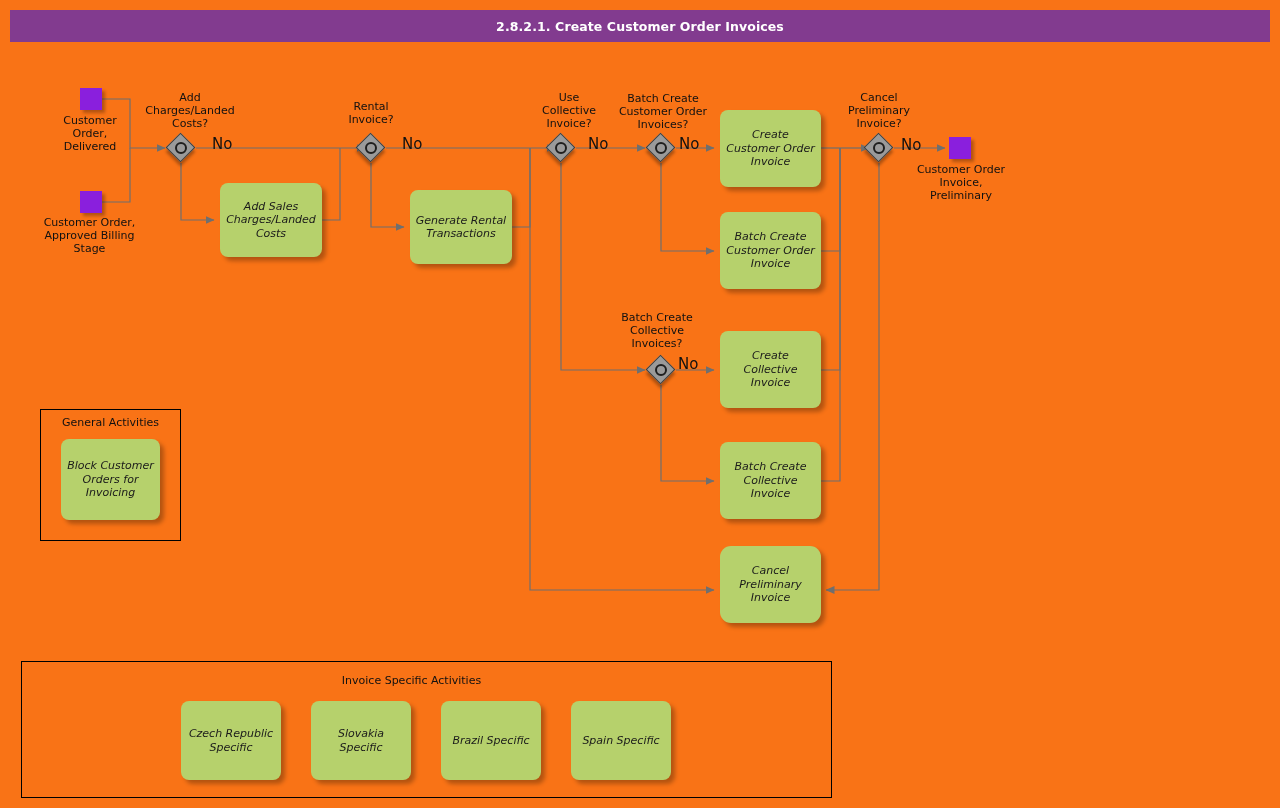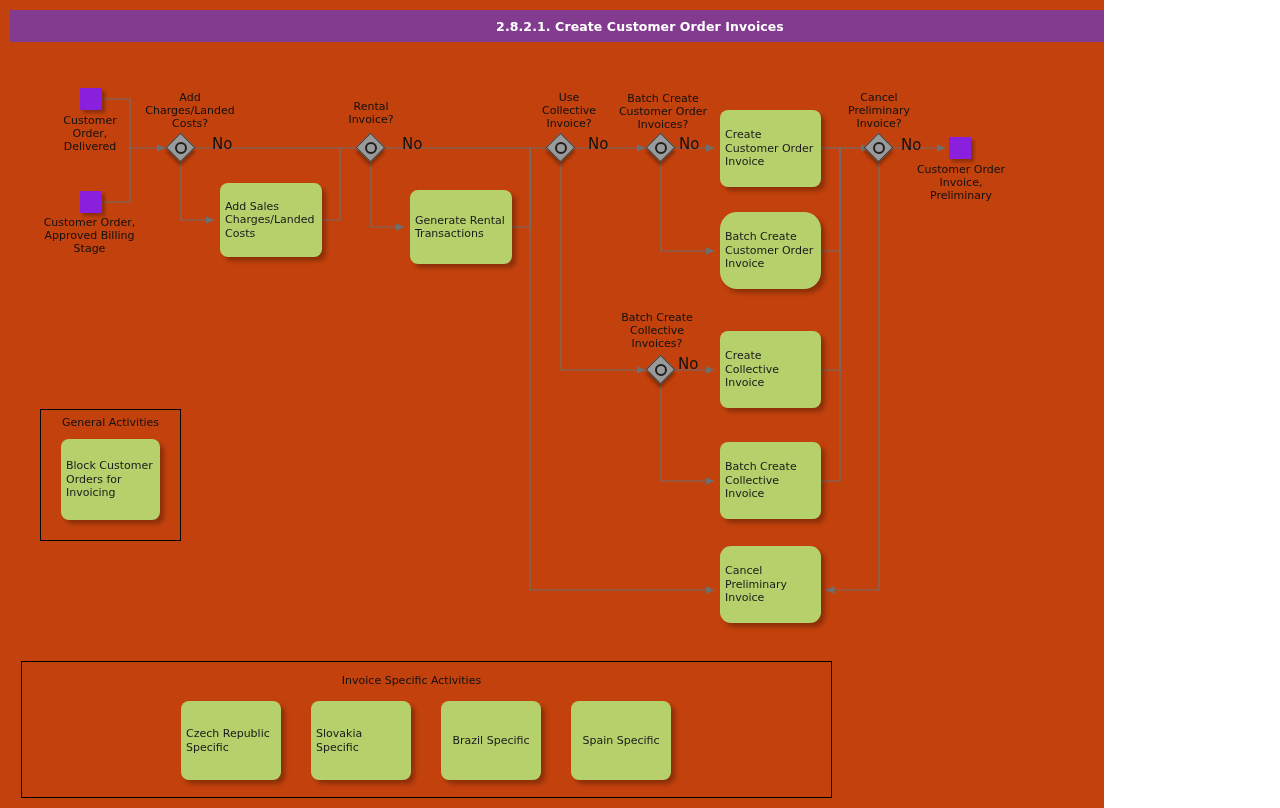--- a/index.html
+++ b/index.html
@@ -3,24 +3,24 @@
 <meta charset="utf-8">
 <style>
   html, body {
     margin: 0;
     padding: 0;
     background: #ffffff;
     font-family: "DejaVu Sans", sans-serif;
   }
   #canvas {
     position: relative;
-    width: 1104px;
+    width: 1280px;
     height: 808px;
     overflow: hidden;
-    background: #c2410c;
+    background: #f97316;
   }
 
   
   .titlebar {
     position: absolute;
     left: 10px;
     top: 10px;
     width: 1260px;
     height: 32px;
     background: #823b8f;
@@ -45,25 +45,27 @@
 
   
   .task {
     position: absolute;
     background: #b6d16c;
     border-radius: 8px;
     box-shadow: 4px 4px 4px rgba(0,0,0,0.28);
     display: flex;
     align-items: center;
     justify-content: center;
+    text-align: center;
     color: #1a1a1a;
     font-size: 11px;
     line-height: 13.5px;
     padding: 2px 5px;
     box-sizing: border-box;
+    font-style: italic;
   }
 
   
   .gateway {
     position: absolute;
     width: 30px;
     height: 30px;
   }
   .gateway .diamond {
     position: absolute;
@@ -255,21 +257,21 @@
 Charges/Landed
 Costs</div>
 
   <div class="task" style="left:410px; top:190px; width:102px; height:74px;">Generate Rental
 Transactions</div>
 
   <div class="task" style="left:720px; top:110px; width:101px; height:77px;">Create
 Customer Order
 Invoice</div>
 
-  <div class="task" style="left:720px; top:212px; width:101px; height:77px;border-radius:17px;">Batch Create
+  <div class="task" style="left:720px; top:212px; width:101px; height:77px;">Batch Create
 Customer
 Order Invoice</div>
 
   <div class="task" style="left:720px; top:331px; width:101px; height:77px;">Create
 Collective
 Invoice</div>
 
   <div class="task" style="left:720px; top:442px; width:101px; height:77px;">Batch Create
 Collective
 Invoice</div>

